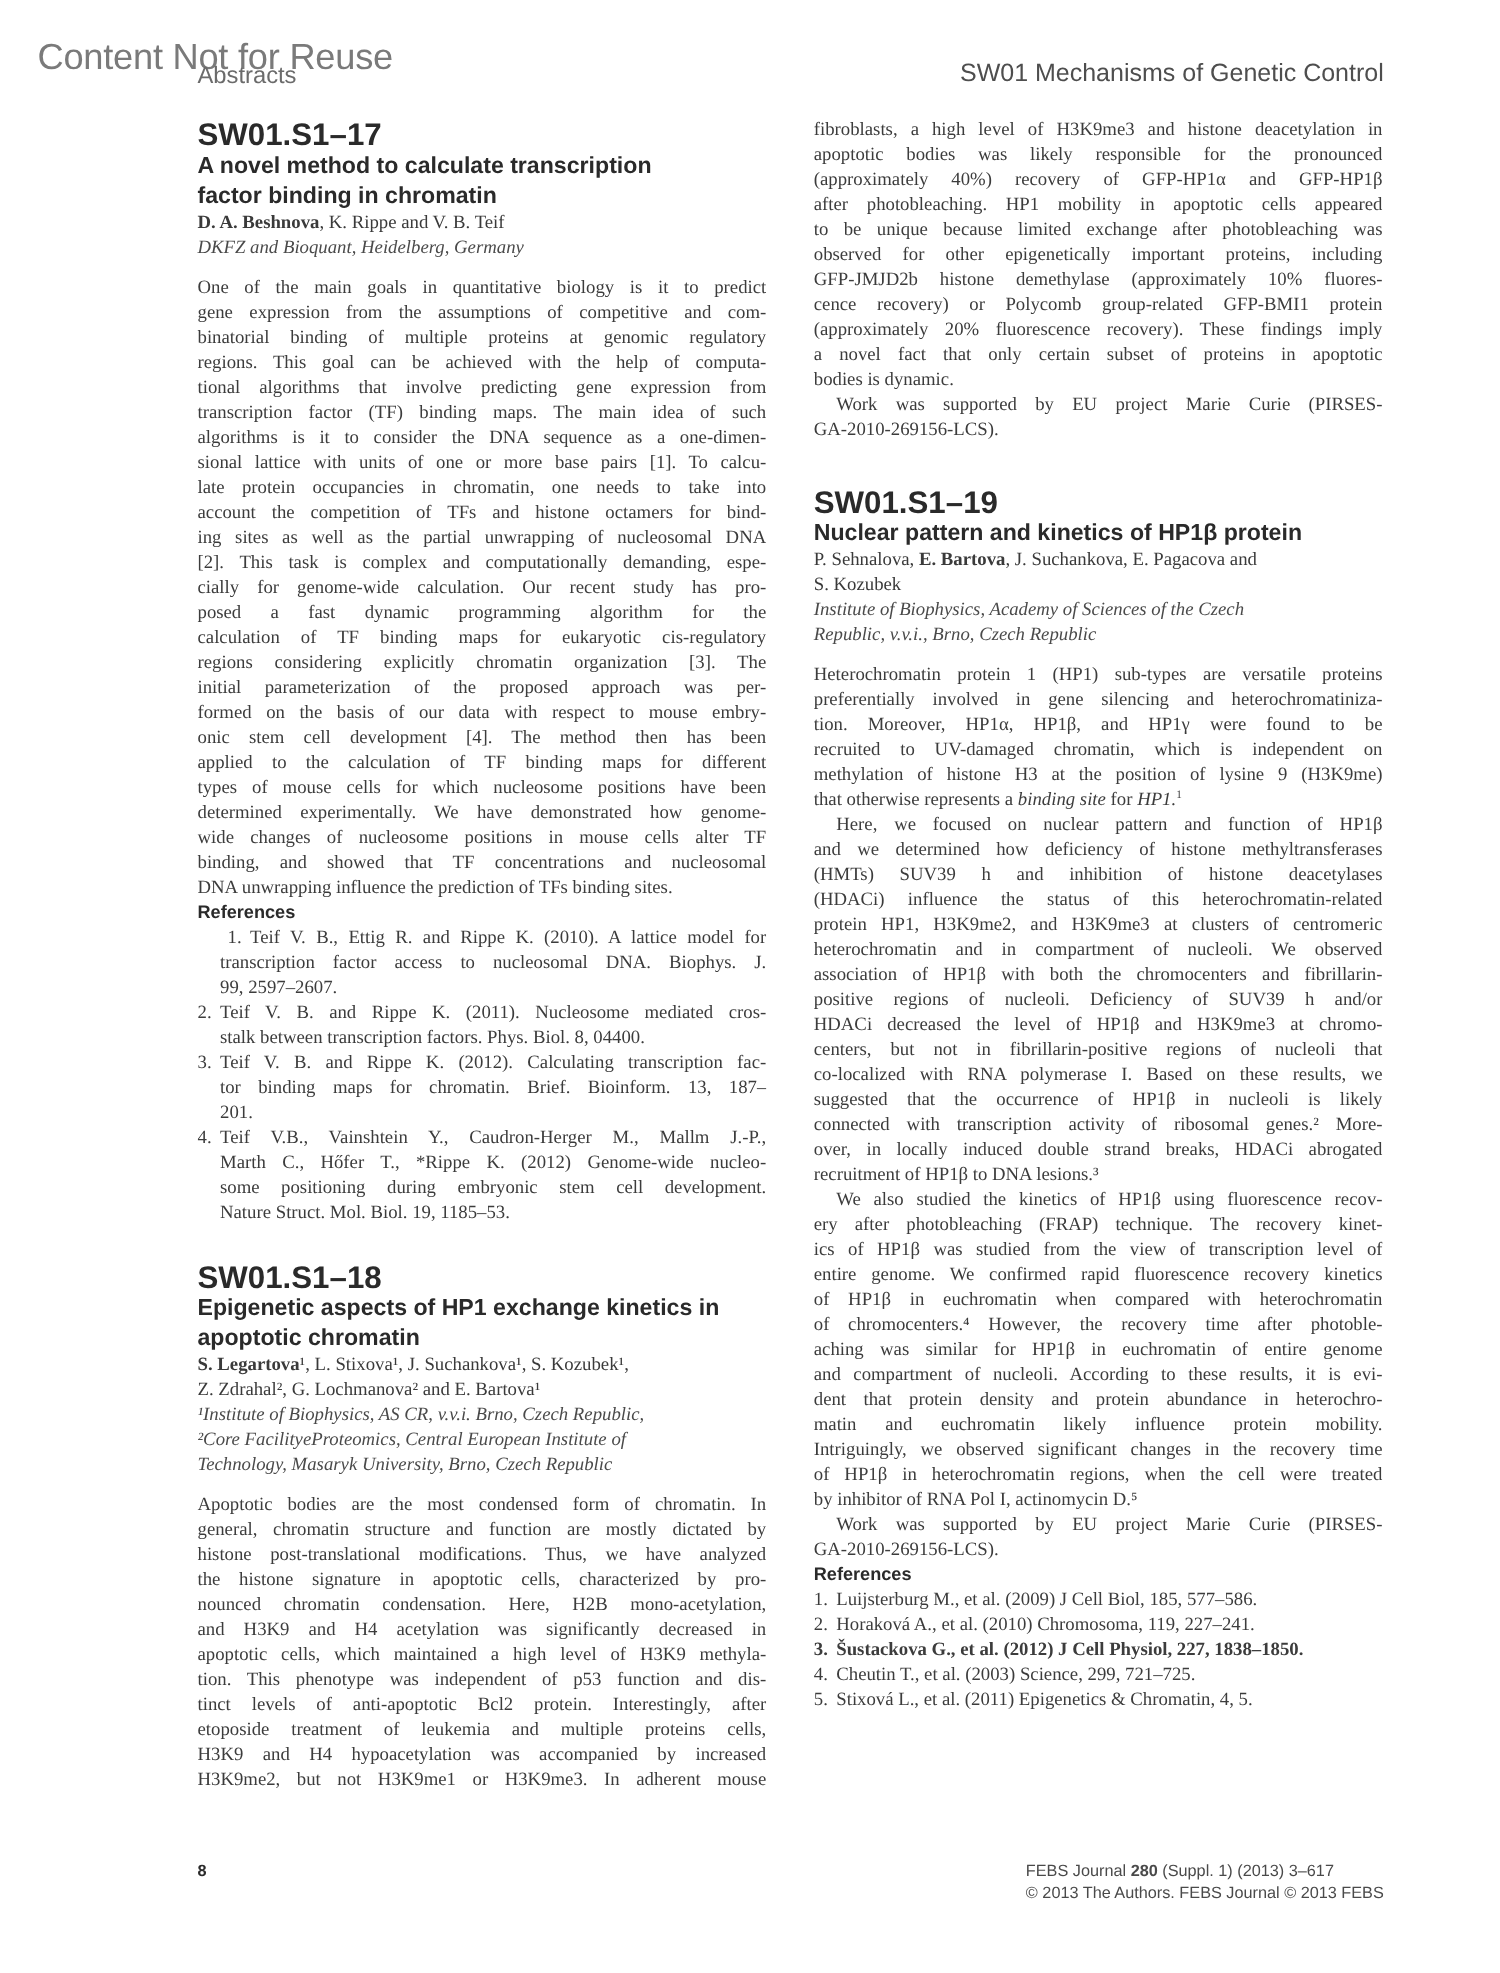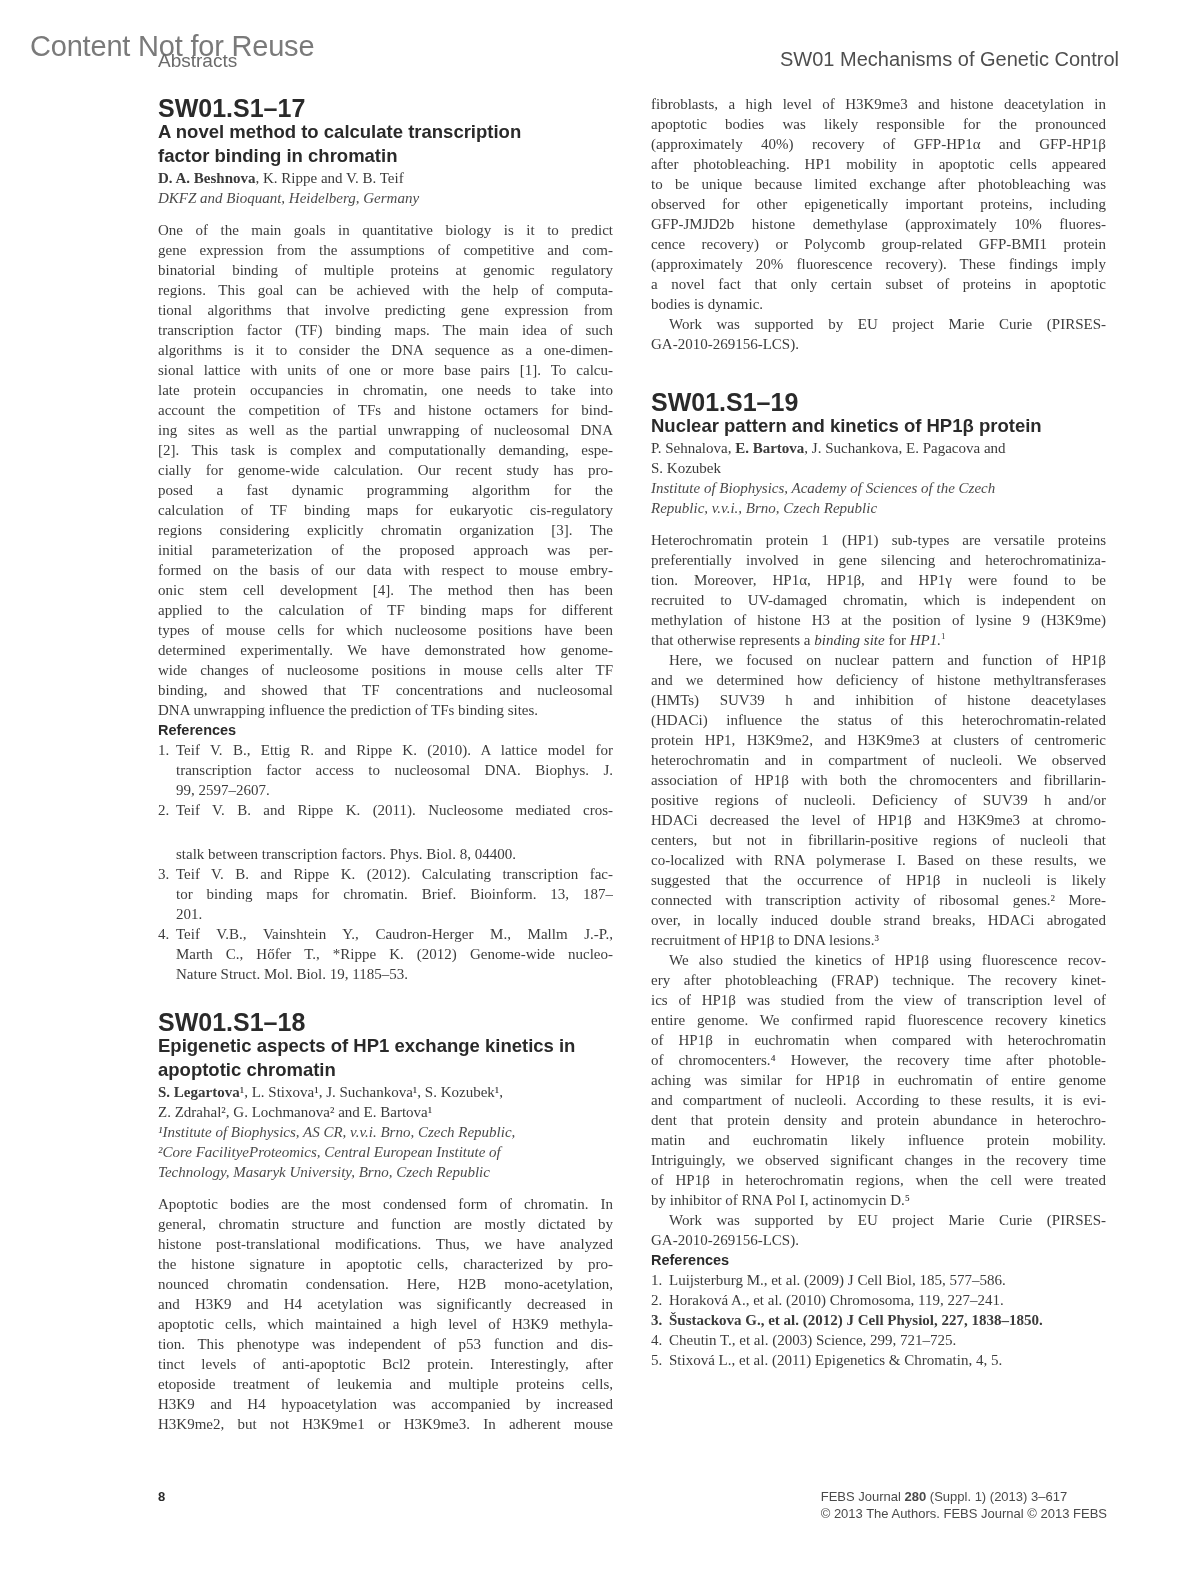--- a/index.html
+++ b/index.html
@@ -1,19 +1,19 @@
 <!DOCTYPE html>
 <html><head>
 <meta charset="utf-8">
 <style>
   html, body { margin: 0; padding: 0; background: #ffffff; }
   body { width: 1200px; height: 1578px; position: relative; overflow: hidden; color: #3a3a3a; }
   .watermark { position: absolute; left: 30px; top: 30px; font-size: 29px; color: #7a7a7a; font-family: "Liberation Sans", sans-serif; letter-spacing: -0.2px; }
   .running-left { position: absolute; left: 158px; top: 50px; font-size: 19px; color: #6b6b6b; font-family: "Liberation Sans", sans-serif; }
-  .running-right { position: absolute; right: 81px; top: 48px; font-size: 20px; color: #4e4e4e; font-family: "Liberation Sans", sans-serif; }
+  .running-right { position: absolute; right: 93px; top: 48px; font-size: 20px; color: #4e4e4e; font-family: "Liberation Sans", sans-serif; }
   .col { position: absolute; width: 455px; }
   .col-left { left: 158px; }
   .col-right { left: 651px; }
   .abs-id { font-family: "Liberation Sans", sans-serif; font-weight: bold; font-size: 25px; color: #2a2a2a; line-height: 24px; }
   .abs-title { font-family: "Liberation Sans", sans-serif; font-weight: bold; font-size: 18.5px; color: #2a2a2a; line-height: 24px; }
   .authors, .affil { font-family: "Liberation Serif", serif; font-size: 15px; line-height: 20px; color: #3a3a3a; }
   .affil { font-style: italic; color: #4a4a4a; }
   .body-text { font-family: "Liberation Serif", serif; font-size: 15px; line-height: 20px; color: #3c3c3c; }
   .line { display: block; text-align: justify; text-align-last: justify; white-space: nowrap; overflow: hidden; height: 20px; }
   .line.last { text-align-last: left; }
@@ -63,36 +63,37 @@
       <span class="line">applied to the calculation of TF binding maps for different</span>
       <span class="line">types of mouse cells for which nucleosome positions have been</span>
       <span class="line">determined experimentally. We have demonstrated how genome-</span>
       <span class="line">wide changes of nucleosome positions in mouse cells alter TF</span>
       <span class="line">binding, and showed that TF concentrations and nucleosomal</span>
       <span class="line last">DNA unwrapping influence the prediction of TFs binding sites.</span>
     </div>
   <div class="refs-head">References</div>
   <div id="abs17-refs">
       <div class="ref">
-        <span class="line" style="text-indent: 0px;"><span class="num">1.</span>Teif V. B., Ettig R. and Rippe K. (2010). A lattice model for</span>
+        <span class="line" style="text-indent: 0px; margin-left: 24px;"><span class="num">1.</span>Teif V. B., Ettig R. and Rippe K. (2010). A lattice model for</span>
         <span class="line" style="padding-left: 18px;">transcription factor access to nucleosomal DNA. Biophys. J.</span>
         <span class="line last" style="padding-left: 18px;">99, 2597–2607.</span>
       </div>
       <div class="ref">
         <span class="line" style="text-indent: 0px;"><span class="num">2.</span>Teif V. B. and Rippe K. (2011). Nucleosome mediated cros-</span>
-        <span class="line last" style="padding-left: 18px; margin-top: 24px;">stalk between transcription factors. Phys. Biol. 8, 04400.</span>
+        <span class="line last" style="padding-left: 18px;">stalk between transcription factors. Phys. Biol. 8, 04400.</span>
       </div>
       <div class="ref">
         <span class="line" style="text-indent: 0px;"><span class="num">3.</span>Teif V. B. and Rippe K. (2012). Calculating transcription fac-</span>
         <span class="line" style="padding-left: 18px;">tor binding maps for chromatin. Brief. Bioinform. 13, 187–</span>
         <span class="line last" style="padding-left: 18px;">201.</span>
       </div>
       <div class="ref">
         <span class="line" style="text-indent: 0px;"><span class="num">4.</span>Teif V.B., Vainshtein Y., Caudron-Herger M., Mallm J.-P.,</span>
         <span class="line" style="padding-left: 18px;">Marth C., Hőfer T., *Rippe K. (2012) Genome-wide nucleo-</span>
+        <span class="line" style="padding-left: 18px;">some positioning during embryonic stem cell development.</span>
         <span class="line last" style="padding-left: 18px;">Nature Struct. Mol. Biol. 19, 1185–53.</span>
       </div>
     </div>
 </div>
 
 <div class="col col-left" style="top:1010px;">
   <div class="abs-id">SW01.S1–18</div>
   <div class="abs-title">
     <div>Epigenetic aspects of HP1 exchange kinetics in</div>
     <div>apoptotic chromatin</div>

